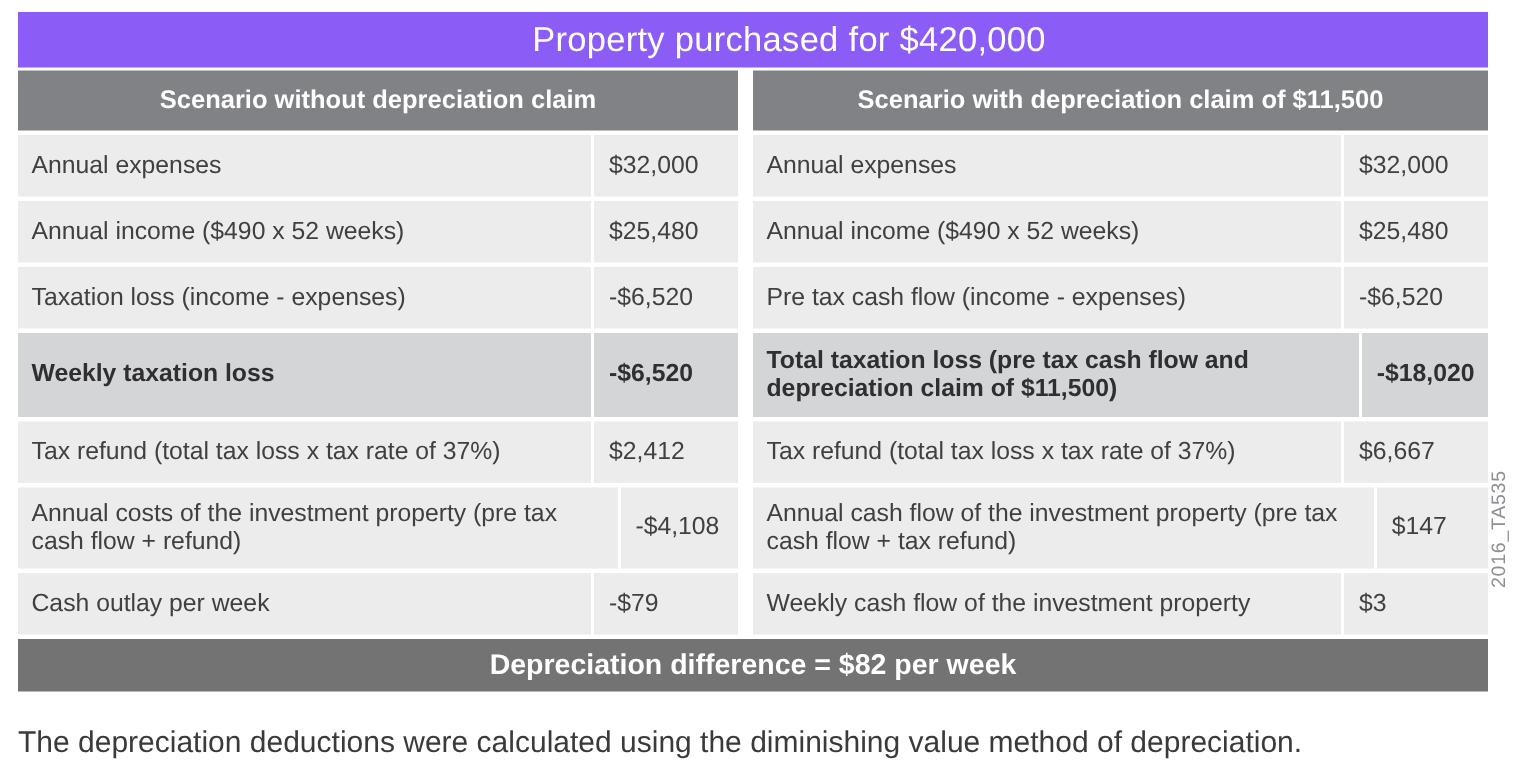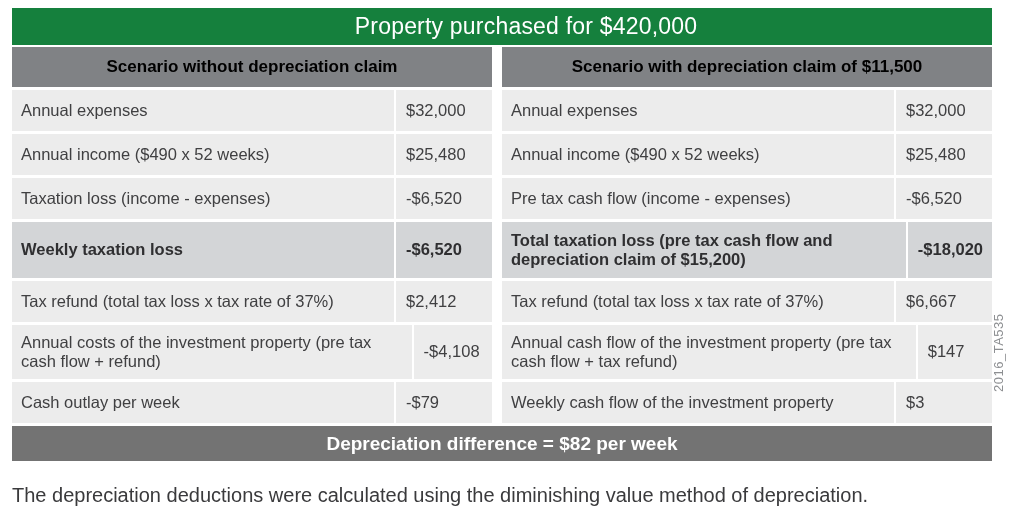--- a/index.html
+++ b/index.html
@@ -25,40 +25,40 @@
 
   
   .table-wrap {
     position: absolute;
     left: 12px;
     top: 8px;
     width: 980px;
   }
 
   .title-bar {
-    background: #15803d;
+    background: #8b5cf6;
     color: #ffffff;
     text-align: center;
     font-size: 23px;
     letter-spacing: 0.2px;
     height: 37px;
     line-height: 37px;
     overflow: hidden;
     white-space: nowrap;
     padding-left: 48px;
   }
 
   .header-row {
     display: flex;
     margin-top: 2px;
     height: 40px;
   }
   .header-cell {
     background: #808285;
-    color: #000000;
+    color: #ffffff;
     font-weight: bold;
     font-size: 17px;
     display: flex;
     align-items: center;
     justify-content: center;
     text-align: center;
     overflow: hidden;
     white-space: nowrap;
   }
   .header-cell.left  { width: 480px; }
@@ -180,21 +180,21 @@
             <div class="cell label">Pre tax cash flow (income - expenses)</div>
             <div class="cell value">-$6,520</div>
           </div>
         </div>
         <div class="row r-total">
           <div class="panel left">
             <div class="cell label">Weekly taxation loss</div>
             <div class="cell value">-$6,520</div>
           </div>
           <div class="panel right">
-            <div class="cell label">Total taxation loss (pre tax cash flow and depreciation claim of $15,200)</div>
+            <div class="cell label">Total taxation loss (pre tax cash flow and depreciation claim of $11,500)</div>
             <div class="cell value">-$18,020</div>
           </div>
         </div>
         <div class="row r-normal">
           <div class="panel left">
             <div class="cell label">Tax refund  (total tax loss x tax rate of 37%)</div>
             <div class="cell value">$2,412</div>
           </div>
           <div class="panel right">
             <div class="cell label">Tax refund (total tax loss x tax rate of 37%)</div>

